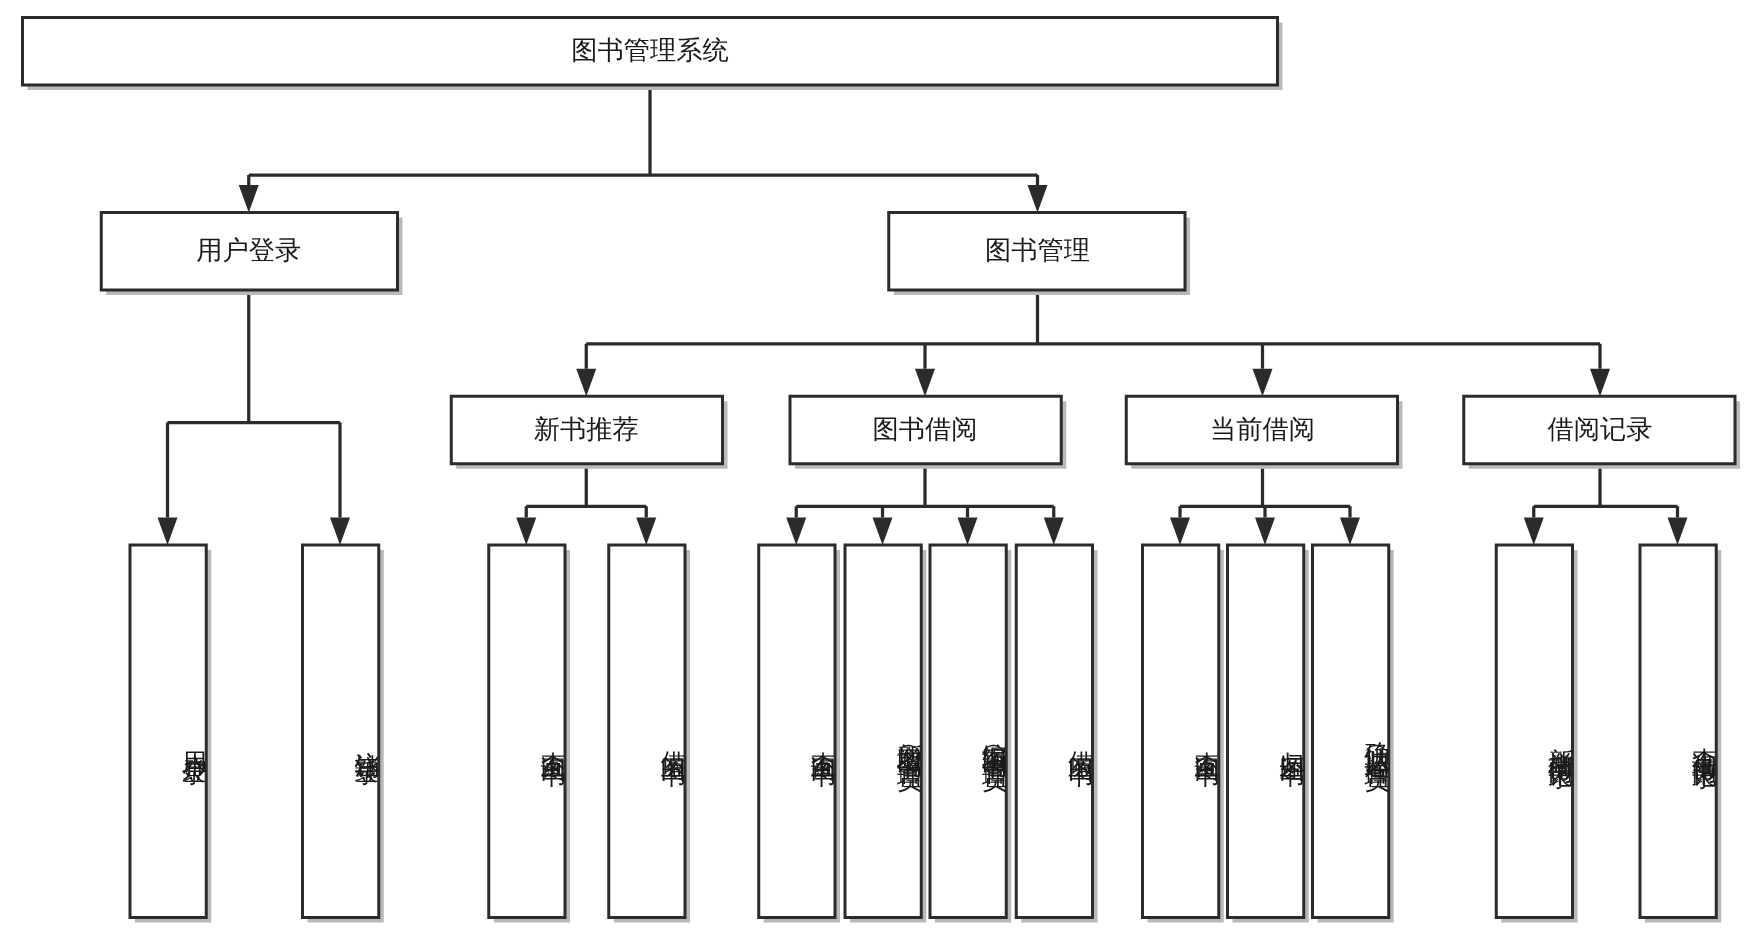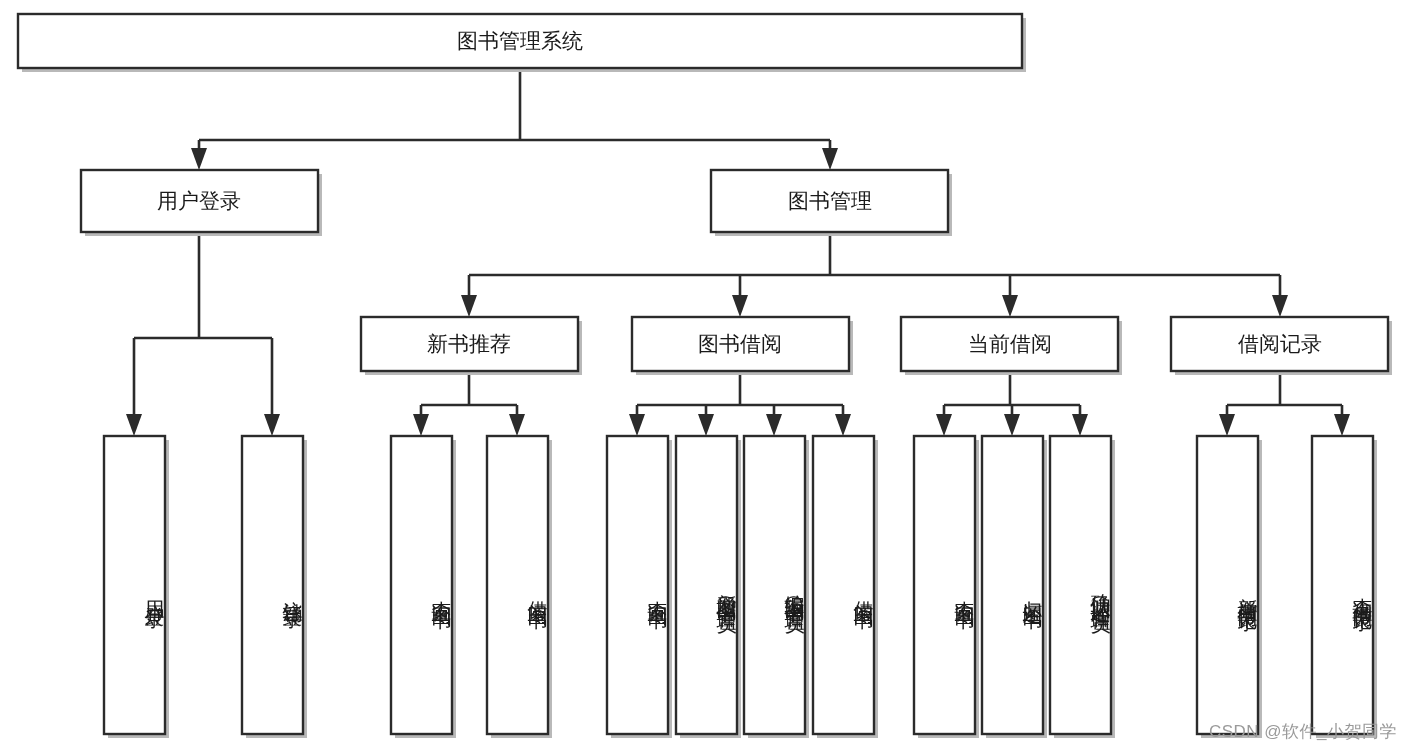--- a/index.html
+++ b/index.html
@@ -230,14 +230,13 @@
   <div class="node-label-v" style="left: 744px; top: 436px; width: 61px; height: 298px; align-items: flex-start; padding-top: 6px;">编辑图书（管理员）</div>
   <div class="node-label-v" style="left: 813px; top: 436px; width: 61px; height: 298px; padding-top: 6px;">借阅图书</div>
 
   <div class="node-label-v" style="left: 914px; top: 436px; width: 61px; height: 298px; padding-top: 6px;">查询图书</div>
   <div class="node-label-v" style="left: 982px; top: 436px; width: 61px; height: 298px; padding-top: 6px;">归还图书</div>
   <div class="node-label-v" style="left: 1050px; top: 436px; width: 61px; height: 298px; align-items: flex-start; padding-top: 6px;">确认归还（管理员）</div>
 
   <div class="node-label-v" style="left: 1197px; top: 436px; width: 61px; height: 298px; padding-top: 6px;">新增借阅记录</div>
   <div class="node-label-v" style="left: 1312px; top: 436px; width: 61px; height: 298px; padding-top: 6px;">查询借阅记录</div>
 
-  <div class="watermark">CSDN @软件_小贺同学</div>
 </div>
 
 </body></html>

